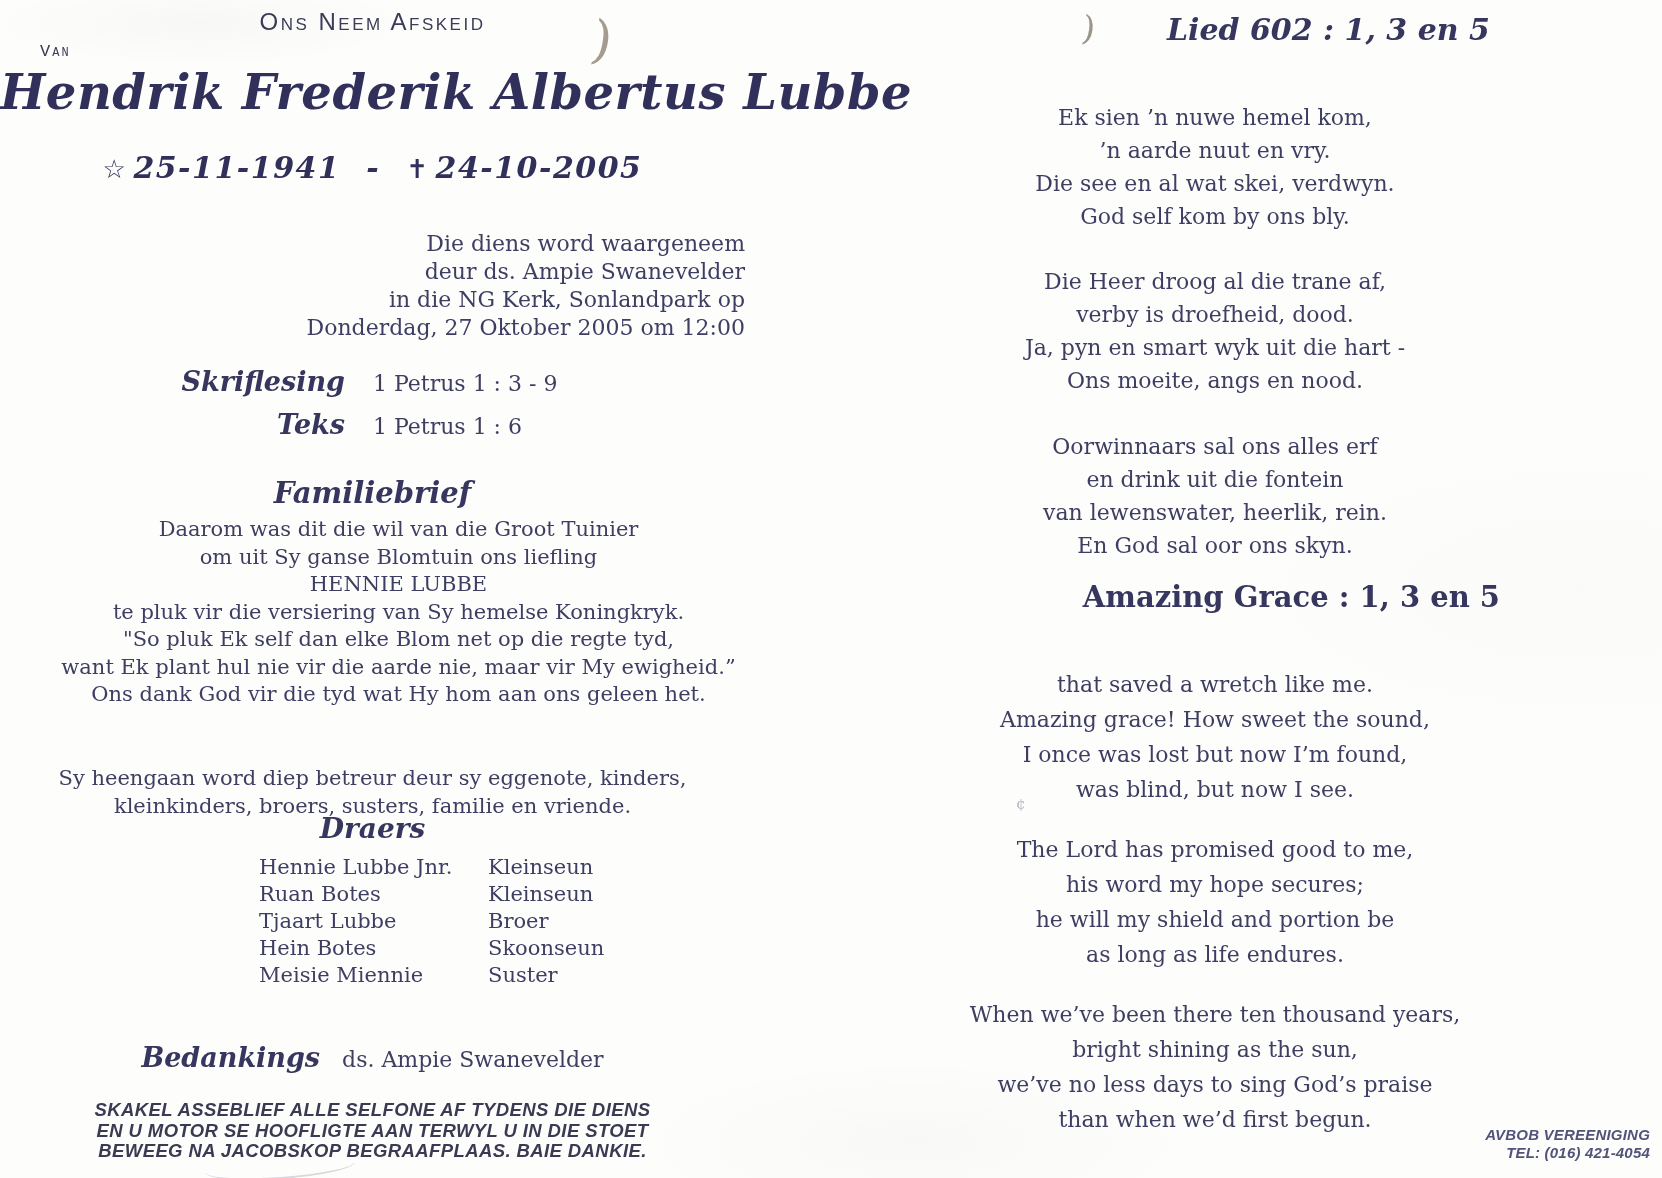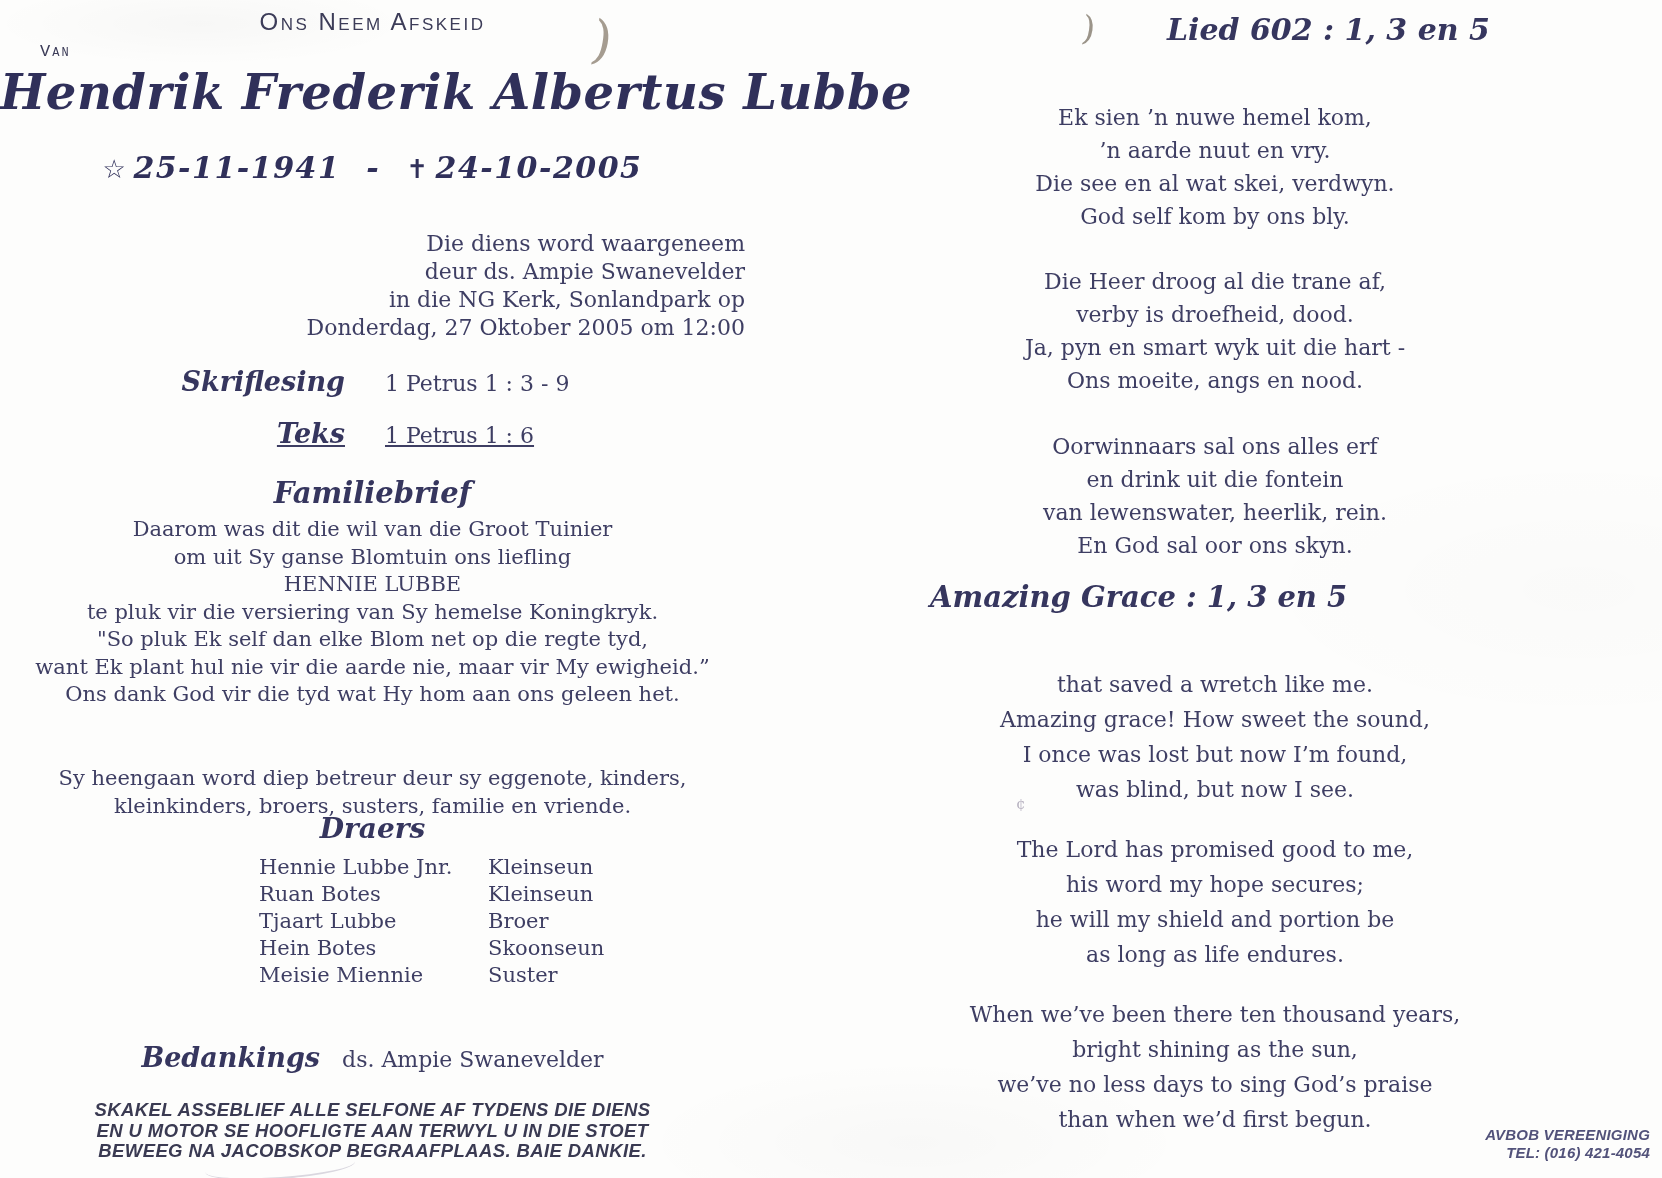--- a/index.html
+++ b/index.html
@@ -44,30 +44,30 @@
     top:230px;left:0;width:745px;text-align:right;
     font-size:22px;line-height:28px;
   }
   .reading-row{
     left:0;width:745px;display:flex;align-items:baseline;
   }
   .reading-row .rlabel{
     width:345px;text-align:right;flex:0 0 auto;
     font-size:27px;font-style:italic;font-weight:bold;color:#36365e;
   }
-  .reading-row .rvalue{margin-left:40px;font-size:22px;}
+  .reading-row .rvalue{margin-left:28px;font-size:22px;}
   .row1{top:366px;}
-  .row2{top:418px;text-decoration:underline;}
+  .row2{top:409px;}
   .fam-heading{
     top:476px;left:0;width:745px;text-align:center;
     font-size:29px;font-style:italic;font-weight:bold;color:#36365e;
   }
   .fam-body{
     top:516px;left:0;width:745px;text-align:center;
-    font-size:21px;line-height:27.5px;
+    font-size:21px;line-height:27.5px;padding-left:26px;
   }
   .mourning{
     top:728px;left:0;width:745px;text-align:center;
     font-size:21px;line-height:28px;margin-top:36px;
   }
   .draers-heading{
     top:812px;left:0;width:745px;text-align:center;
     font-size:28px;font-style:italic;font-weight:bold;color:#36365e;
   }
   .draers-list{
@@ -105,22 +105,22 @@
     font-size:30px;font-style:italic;font-weight:bold;color:#36365e;
   }
   .verse{
     left:930px;width:570px;text-align:center;
     font-size:22px;line-height:33px;margin-top:41px;
   }
   .v1{top:60px;}
   .v2{top:224px;}
   .v3{top:389px;}
   .ag-heading{
-    top:580px;left:930px;width:570px;text-align:left;white-space:nowrap;
-    font-size:29px;font-style:italic;font-weight:bold;color:#36365e;
+    top:580px;left:930px;width:570px;text-align:right;white-space:nowrap;
+    font-size:29px;font-weight:bold;color:#36365e;
   }
   .agv{line-height:35px;}
   .agv1{top:626px;}
   .agv2{top:791px;}
   .agv3{top:956px;}
   .footer-right{
     top:1126px;right:12px;text-align:right;
     font-family:"Liberation Sans", sans-serif;font-weight:bold;font-style:italic;
     font-size:15px;line-height:18px;letter-spacing:0.2px;color:#52527a;
   }

